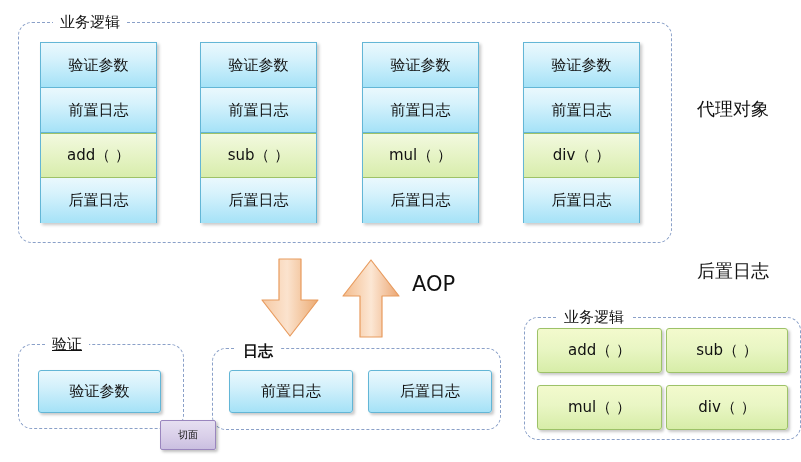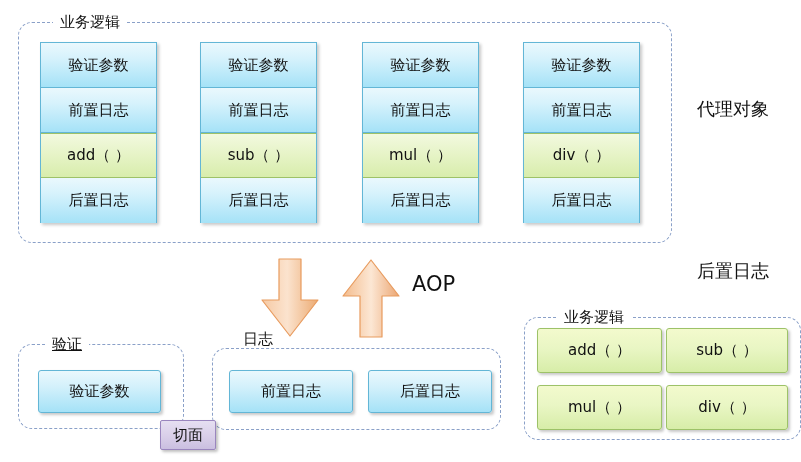--- a/index.html
+++ b/index.html
@@ -93,21 +93,21 @@
     font-size:15px;color:#111;white-space:nowrap;
   }
   .boxpurple{
     position:absolute;
     box-sizing:border-box;
     border:1px solid #9a86be;
     border-radius:2px;
     background:linear-gradient(to bottom,#e6dff1 0%,#d9cfe9 55%,#cabfe0 100%);
     box-shadow:2px 2px 3px rgba(0,0,0,0.25);
     display:flex;align-items:center;justify-content:center;
-    font-size:15px;color:#111;white-space:nowrap;
+    font-size:10px;color:#111;white-space:nowrap;
     z-index:9;
   }
 
   .arrowwrap{position:absolute;}
 </style>
 </head>
 <body>
 
 <div class="stage">
 
@@ -176,21 +176,21 @@
 
   <div class="freelabel latin" style="left:412px;top:275px;">AOP</div>
 
   <div class="freelabel" style="left:697px;top:262px;">后置日志</div>
 
   <div class="dashbox" style="left:18px;top:344px;width:166px;height:85px;"></div>
   <div class="grouplabel" style="left:45px;top:335px;text-decoration:underline;">验证</div>
   <div class="boxblue" style="left:38px;top:370px;width:123px;height:43px;">验证参数</div>
 
   <div class="dashbox" style="left:212px;top:348px;width:289px;height:82px;"></div>
-  <div class="grouplabel" style="left:236px;top:330px;">日志</div>
+  <div class="grouplabel" style="left:236px;top:342px;font-weight:bold;">日志</div>
   <div class="boxblue" style="left:229px;top:370px;width:124px;height:43px;">前置日志</div>
   <div class="boxblue" style="left:368px;top:370px;width:124px;height:43px;">后置日志</div>
 
   <div class="boxpurple" style="left:160px;top:420px;width:56px;height:30px;">切面</div>
 
   <div class="dashbox" style="left:524px;top:317px;width:277px;height:123px;"></div>
   <div class="grouplabel" style="left:557px;top:308px;">业务逻辑</div>
 
   <div class="boxgreen" style="left:537px;top:328px;width:125px;height:45px;">add（ ）</div>
   <div class="boxgreen" style="left:666px;top:328px;width:122px;height:45px;">sub（ ）</div>

